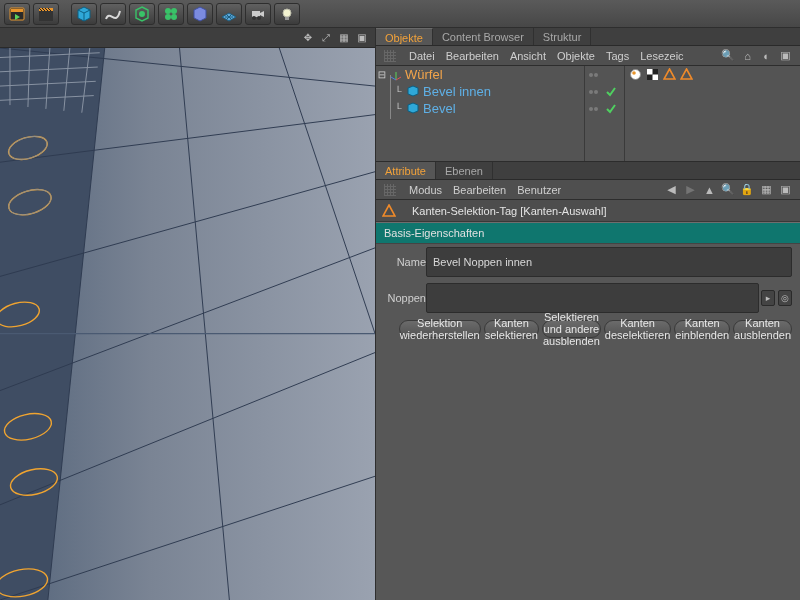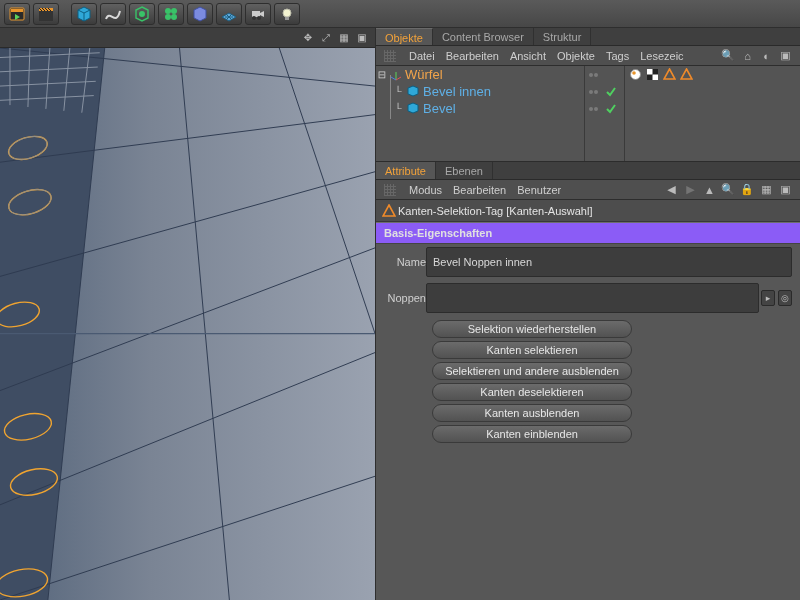--- a/index.html
+++ b/index.html
@@ -101,39 +101,39 @@
   .tag { width:13px;height:13px; display:flex;align-items:center;justify-content:center; }
 
   
   .attr-tabs { height:18px; display:flex; background:#3f3f3f; border-bottom:1px solid #2a2a2a; }
   .atab { padding:1px 9px 0; display:flex;align-items:center; color:#a8a8a8; border-right:1px solid #303030; cursor:pointer;}
   .atab.active{ background:#565656; color:#f2a23a; }
 
   .attr-body { flex:1; background:#575757; overflow:auto; }
   .selbar {
     background:#4d4d4d; height:22px; border-bottom:1px solid #383838;
-    display:flex; align-items:center; padding:0 6px; gap:2px;
+    display:flex; align-items:center; padding:0 6px; gap:16px;
   }
   .selbar .warn { width:14px;height:14px; }
   .selbar .txt { color:#e4e4e4; }
 
   .section-head {
-    background:#8b5cf6; color:#e0e0e0; font-weight:bold;
+    background:#0f766e; color:#e0e0e0; font-weight:normal;
     padding:4px 8px; border-top:1px solid #6e6e6e; border-bottom:1px solid #444;
   }
   .field { display:flex; align-items:center; padding:3px 8px; }
   .field .flabel { width:42px; text-align:right; color:#cfcfcf; }
   .tinput {
     flex:1; height:30px; background:#3d3d3d; border:1px solid #2c2c2c;
     border-radius:2px; color:#d8d8d8; padding:0 6px; font-size:11px;
   }
   .layer-extra{display:flex;gap:3px;margin-left:2px;}
   .layer-extra .lx{width:14px;height:16px;border-radius:2px;background:#444;border:1px solid #2a2a2a;display:flex;align-items:center;justify-content:center;color:#bbb;font-size:9px;cursor:pointer;}
 
-  .pillcol { display:flex; flex-direction:column; gap:3px; padding:4px 8px 8px 56px; }
+  .pillcol { display:flex; flex-direction:row; gap:3px; padding:4px 8px 8px 56px;justify-content:flex-end; }
   .pill {
     height:18px; width:200px; border-radius:9px;
     background:linear-gradient(#6b6b6b,#525252);
     border:1px solid #3a3a3a;
     color:#e7e7e7; text-align:center; font-size:11px;
     display:flex; align-items:center; justify-content:center; cursor:pointer;
   }
 </style>
 </head>
 <body>
@@ -413,19 +413,19 @@
             <div class="lx">▸</div>
             <div class="lx">◎</div>
           </div>
         </div>
 
         <div class="pillcol">
           <div class="pill">Selektion wiederherstellen</div>
           <div class="pill">Kanten selektieren</div>
           <div class="pill">Selektieren und andere ausblenden</div>
           <div class="pill">Kanten deselektieren</div>
+          <div class="pill">Kanten einblenden</div>
           <div class="pill">Kanten ausblenden</div>
-          <div class="pill">Kanten einblenden</div>
         </div>
       </div>
     </div>
   </div>
 </div>
 
 </body></html>

